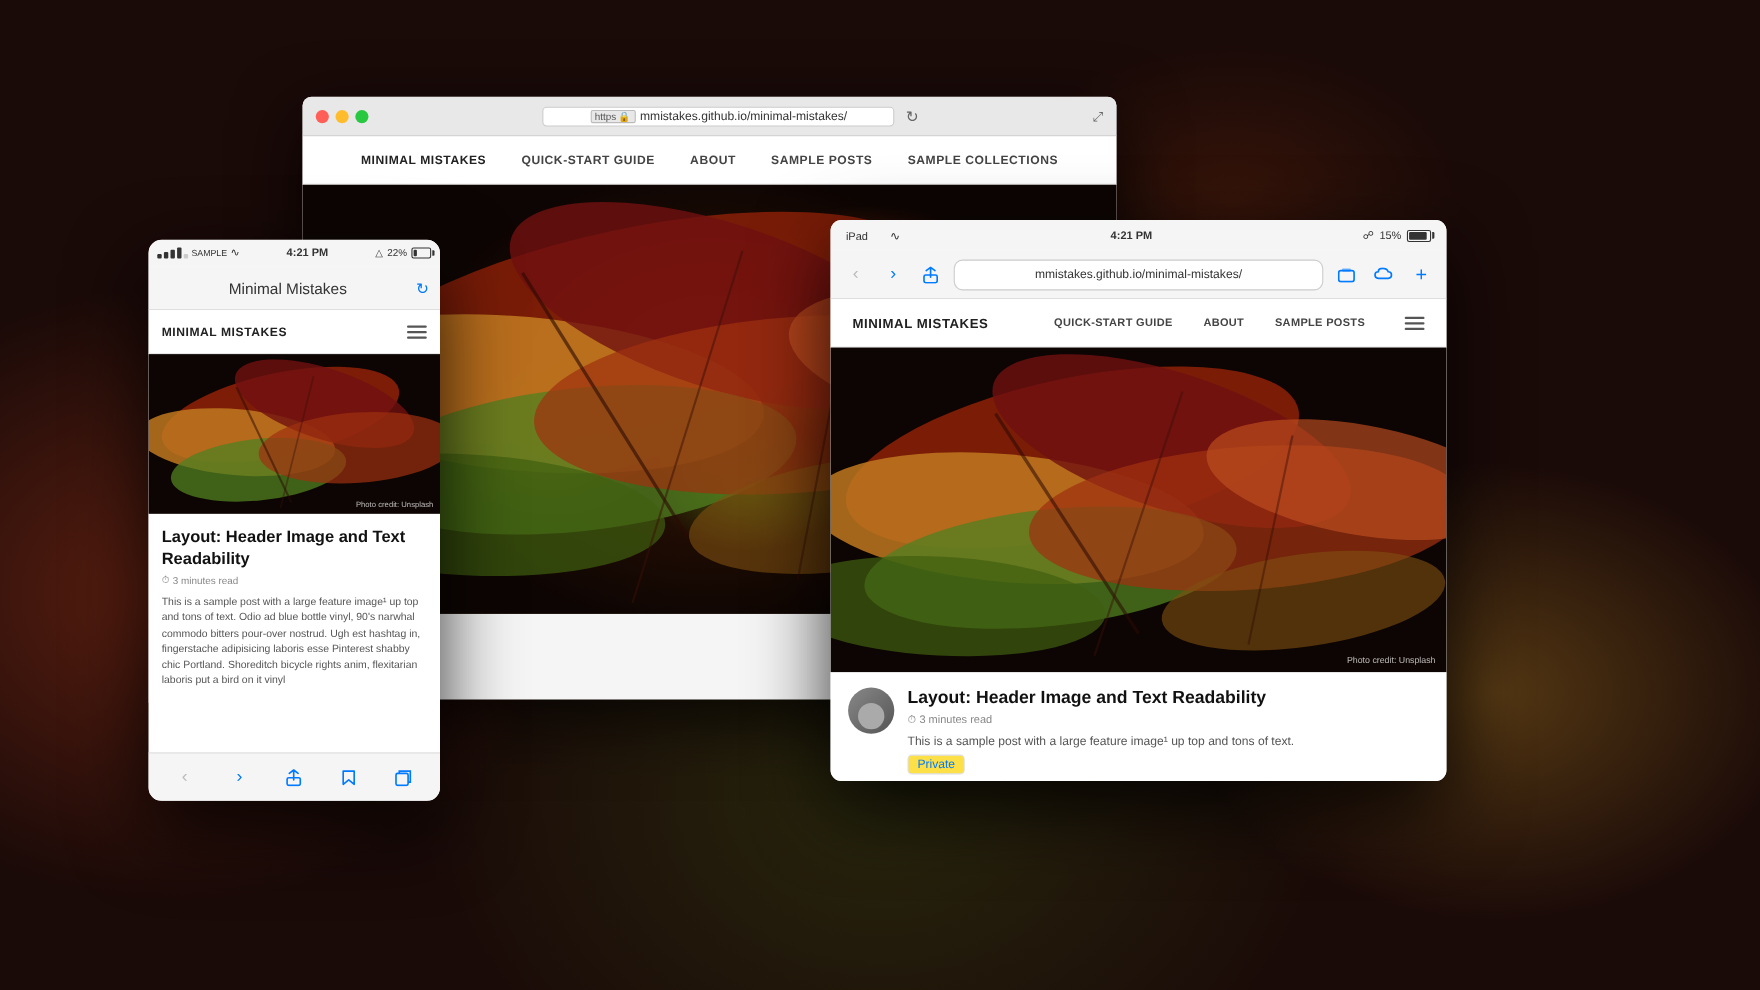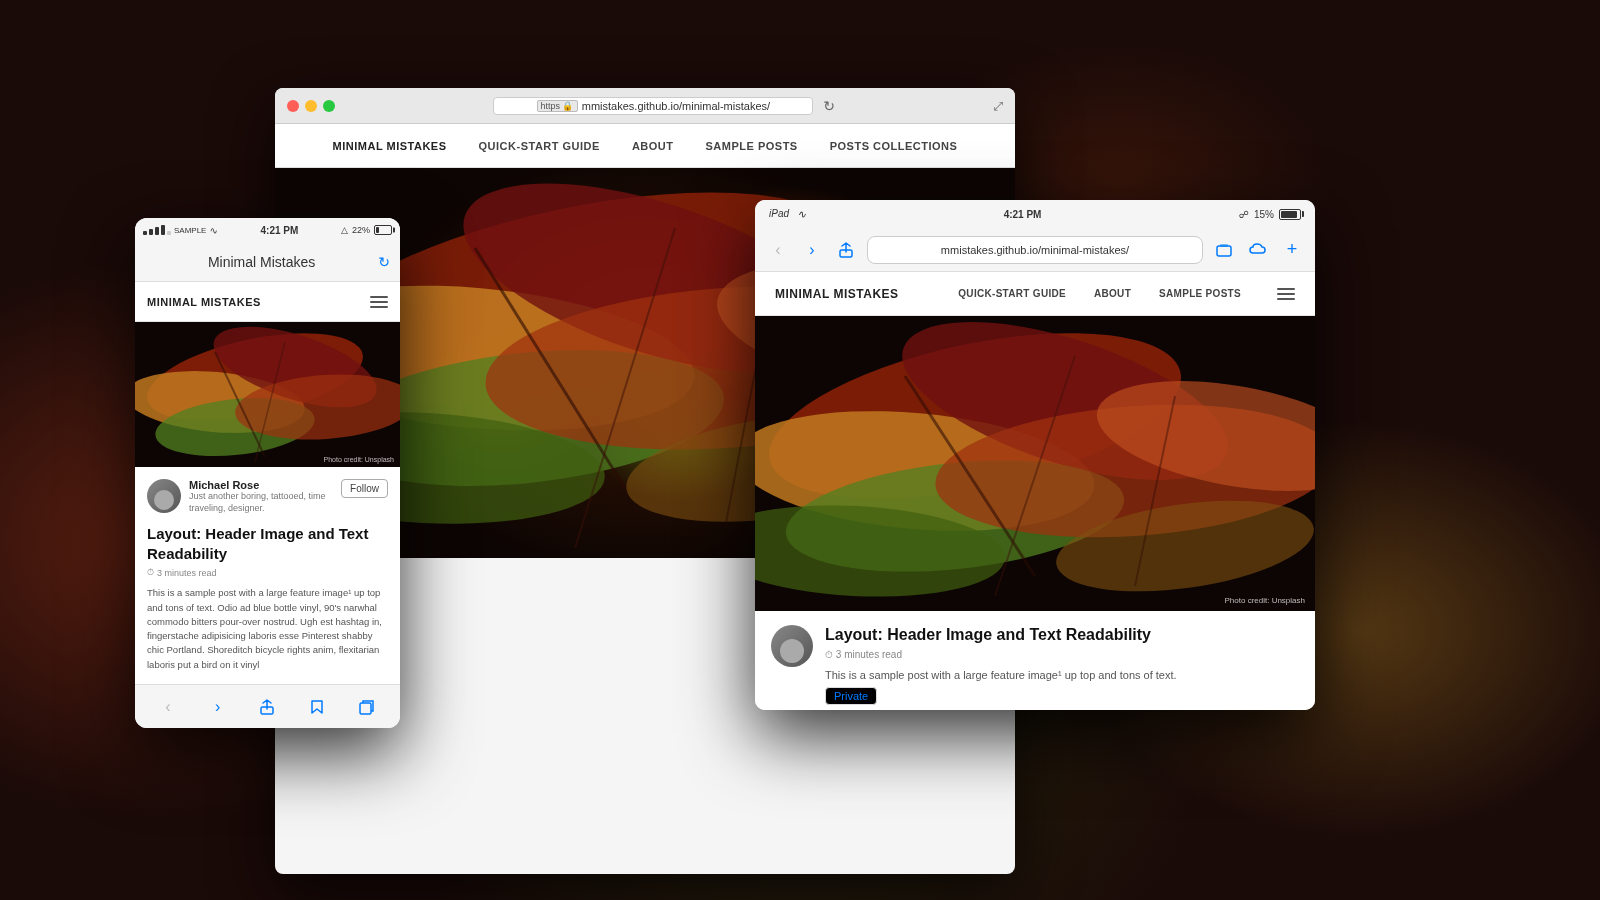--- a/index.html
+++ b/index.html
@@ -24,21 +24,21 @@
         radial-gradient(ellipse 300px 200px at 70% 20%, rgba(80, 30, 10, 0.5) 0%, transparent 70%);
       background-color: #1a0a08;
     }
 
     
     .desktop-browser {
       position: absolute;
       top: 88px;
       left: 275px;
       width: 740px;
-      height: 786px;
+      height: 548px;
       background: #f5f5f5;
       border-radius: 8px;
       box-shadow: 0 20px 60px rgba(0,0,0,0.7);
       overflow: hidden;
     }
 
     .desktop-browser-titlebar {
       height: 36px;
       background: #e8e8e8;
       display: flex;
@@ -442,23 +442,22 @@
       align-items: center;
       justify-content: space-between;
       padding: 0 14px;
       font-size: 10px;
       color: #333;
       font-weight: 500;
     }
 
     .ipad-status-left {
       display: flex;
-      align-items: flex-start;
-      gap: 8px;
-      font-style: italic;
+      align-items: flex-end;
+      gap: 20px;
     }
 
     .ipad-status-center {
       font-weight: 600;
     }
 
     .ipad-status-right {
       display: flex;
       align-items: center;
       gap: 5px;
@@ -659,21 +658,21 @@
     }
 
     .ipad-post-body {
       font-size: 11px;
       color: #555;
       line-height: 1.5;
     }
 
     .private-badge {
       display: inline-block;
-      background: #000000;
+      background: #fde047;
       border: 1px solid #ddd;
       border-radius: 4px;
       padding: 2px 8px;
       font-size: 11px;
       color: #007aff;
       margin-top: 4px;
     }
 
     
     .leaf-canvas {
@@ -707,21 +706,21 @@
       <span class="reload-btn">↻</span>
     </div>
     <span class="expand-btn">⤢</span>
   </div>
 
   <div class="desktop-nav">
     <span class="desktop-nav-item active">MINIMAL MISTAKES</span>
     <span class="desktop-nav-item">QUICK-START GUIDE</span>
     <span class="desktop-nav-item">ABOUT</span>
     <span class="desktop-nav-item">SAMPLE POSTS</span>
-    <span class="desktop-nav-item">POSTS COLLECTIONS</span>
+    <span class="desktop-nav-item">SAMPLE COLLECTIONS</span>
   </div>
 
   <div class="desktop-hero-image">
     <div class="leaf-bg"></div>
     <svg class="leaf-canvas" viewBox="0 0 740 390" xmlns="http://www.w3.org/2000/svg">
       <ellipse cx="300" cy="130" rx="280" ry="90" fill="#8B2008" opacity="0.85" transform="rotate(-12 300 130)"></ellipse>
       <ellipse cx="200" cy="190" rx="220" ry="70" fill="#c07820" opacity="0.9" transform="rotate(5 200 190)"></ellipse>
       <ellipse cx="380" cy="110" rx="200" ry="75" fill="#701010" opacity="0.8" transform="rotate(18 380 110)"></ellipse>
       <ellipse cx="250" cy="250" rx="200" ry="65" fill="#508020" opacity="0.75" transform="rotate(-6 250 250)"></ellipse>
       <ellipse cx="450" cy="200" rx="240" ry="80" fill="#a03010" opacity="0.7" transform="rotate(-4 450 200)"></ellipse>
@@ -784,30 +783,20 @@
       <ellipse cx="160" cy="45" rx="85" ry="32" fill="#701010" opacity="0.8" transform="rotate(18 160 45)"></ellipse>
       <ellipse cx="100" cy="105" rx="80" ry="28" fill="#508020" opacity="0.75" transform="rotate(-6 100 105)"></ellipse>
       <ellipse cx="190" cy="85" rx="90" ry="32" fill="#a03010" opacity="0.7" transform="rotate(-4 190 85)"></ellipse>
       <line x1="80" y1="30" x2="130" y2="135" stroke="#2a0a04" stroke-width="2" opacity="0.5"></line>
       <line x1="150" y1="20" x2="120" y2="140" stroke="#3a1008" stroke-width="1.5" opacity="0.4"></line>
     </svg>
     <span class="iphone-photo-credit">Photo credit: Unsplash</span>
   </div>
 
   <div class="iphone-content">
-    <div class="author-row">
-      <div class="author-avatar">
-        <div class="avatar-silhouette"></div>
-      </div>
-      <div class="author-info">
-        <div class="author-name">Michael Rose</div>
-        <div class="author-bio">Just another boring, tattooed, time traveling, designer.</div>
-      </div>
-      <button class="follow-btn">Follow</button>
-    </div>
     <div class="iphone-post-title">Layout: Header Image and Text Readability</div>
     <div class="read-time">
       <span class="clock-icon">⏱</span>
       <span>3 minutes read</span>
     </div>
     <div class="iphone-post-body">This is a sample post with a large feature image¹ up top and tons of text. Odio ad blue bottle vinyl, 90's narwhal commodo bitters pour-over nostrud. Ugh est hashtag in, fingerstache adipisicing laboris esse Pinterest shabby chic Portland. Shoreditch bicycle rights anim, flexitarian laboris put a bird on it vinyl</div>
   </div>
 
   <div class="iphone-bottombar">
     <div class="iphone-bottom-btn btn-disabled">‹</div>

